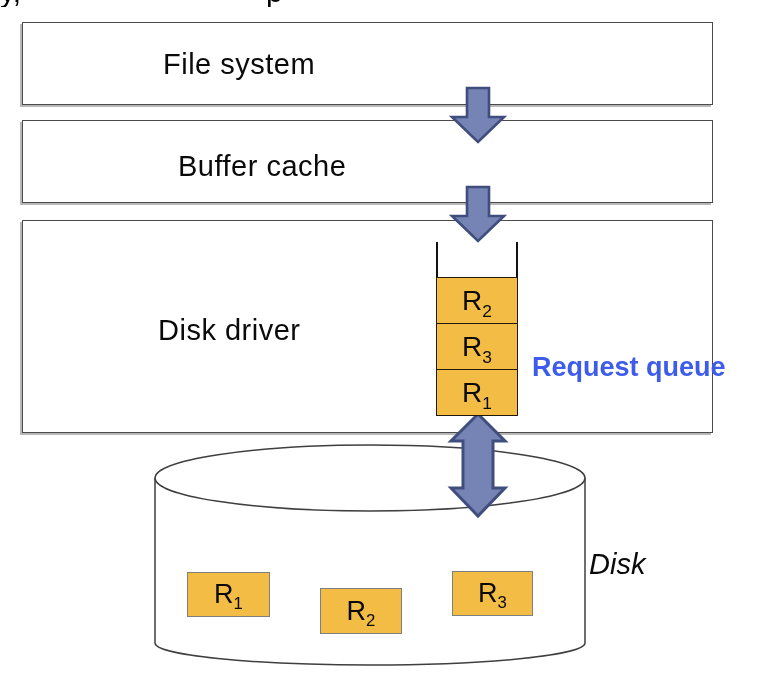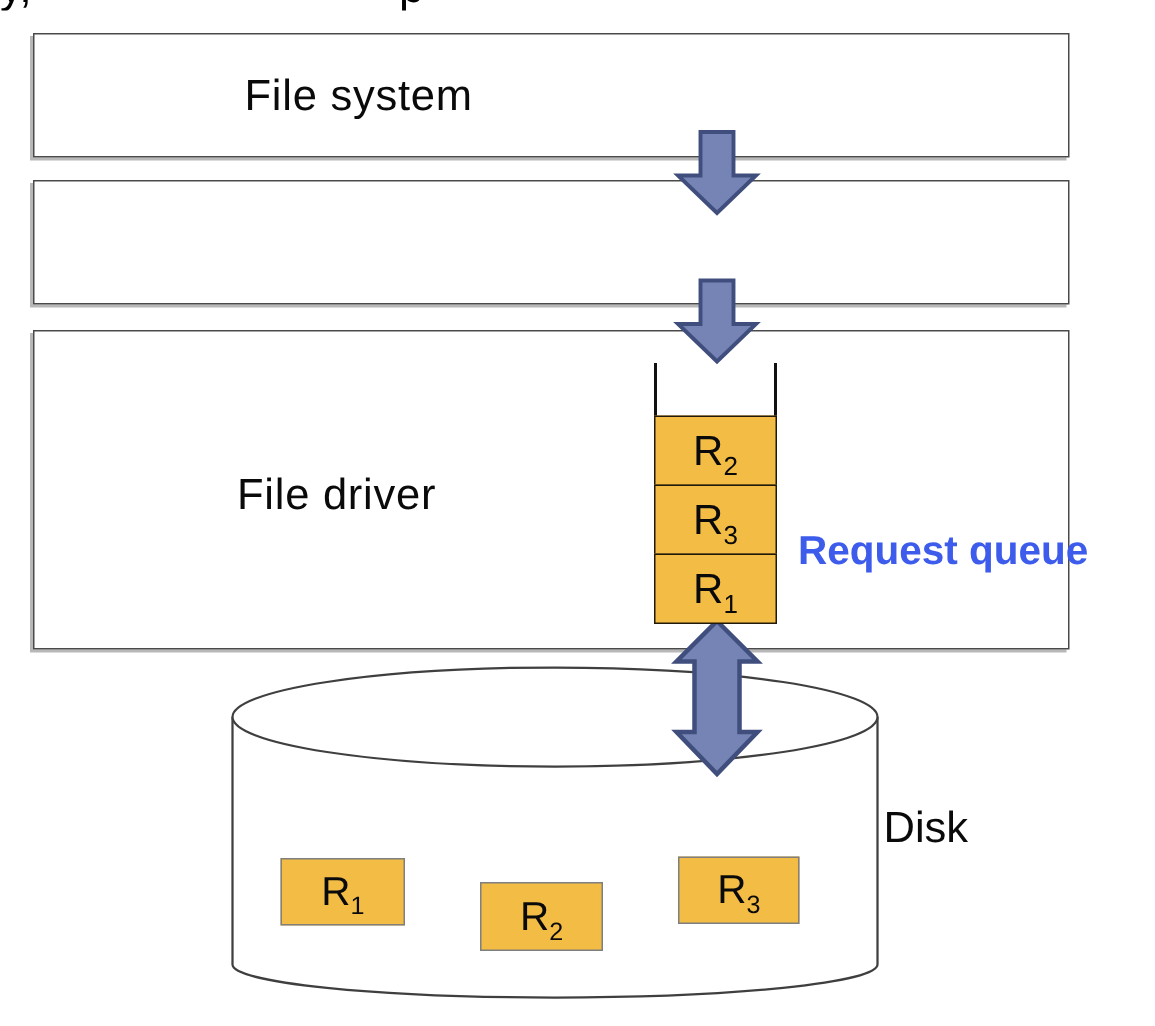--- a/index.html
+++ b/index.html
@@ -62,40 +62,41 @@
     position:absolute;background:var(--block-fill);
     border:1.6px solid #7f7f7f;box-sizing:border-box;
     display:flex;align-items:center;justify-content:center;
     font-size:27px;color:#0a0a0a;
   }
   #dblock-0{left:187px;top:572px;width:83px;height:45px;}
   #dblock-1{left:320px;top:588px;width:82px;height:46px;}
   #dblock-2{left:452px;top:571px;width:81px;height:45px;}
 
   .disk-label{
-    position:absolute;left:589px;top:536px;font-size:29px;color:#0a0a0a;white-space:nowrap;
+    position:absolute;left:589px;top:548px;font-size:29px;color:#0a0a0a;white-space:nowrap;font-style:italic;
   }
   .cyl{fill:#ffffff;stroke:#3f3f3f;stroke-width:1.5;}
 </style>
 </head>
 <body>
 
 <div id="stage">
 
   <div class="clip-strip">
     <span class="clip-left">y,</span>
     <span class="clip-right">p</span>
   </div>
 
   <div class="layer" id="layer-file"></div>
   <div class="layer" id="layer-buffer"></div>
   <div class="layer" id="layer-driver"></div>
 
   <div class="layer-label" id="label-file">File system</div>
-  <div class="layer-label" id="label-driver">File driver</div>
+  <div class="layer-label" id="label-buffer">Buffer cache</div>
+  <div class="layer-label" id="label-driver">Disk driver</div>
 
   <svg width="76" height="70" viewBox="0 0 76 70" style="left:440px;top:80px;">
     <polygon class="block-arrow" points="27,8 49,8 49,37 64,37 38,62 12,37 27,37"></polygon>
   </svg>
 
   <svg width="76" height="70" viewBox="0 0 76 70" style="left:440px;top:179px;">
     <polygon class="block-arrow" points="27,8 49,8 49,37 64,37 38,62 12,37 27,37"></polygon>
   </svg>
 
   <svg width="440" height="230" viewBox="0 0 440 230" style="left:150px;top:443px;">

